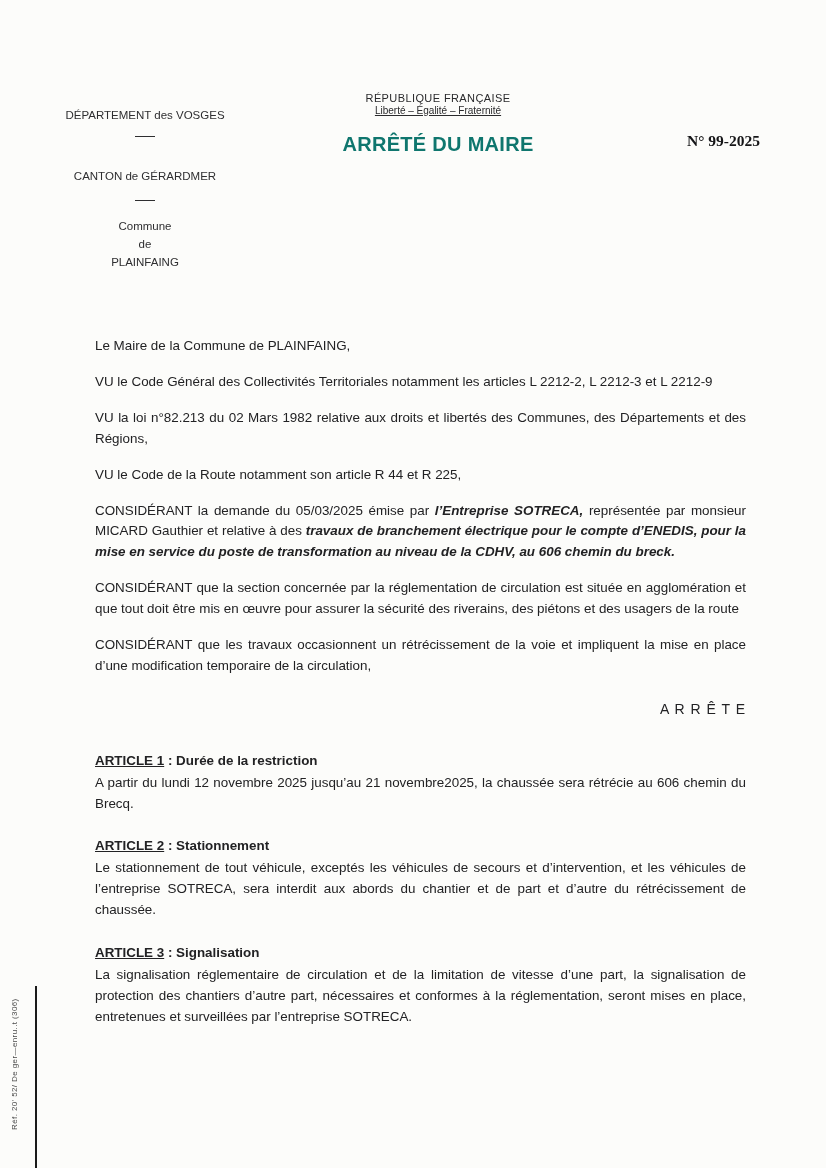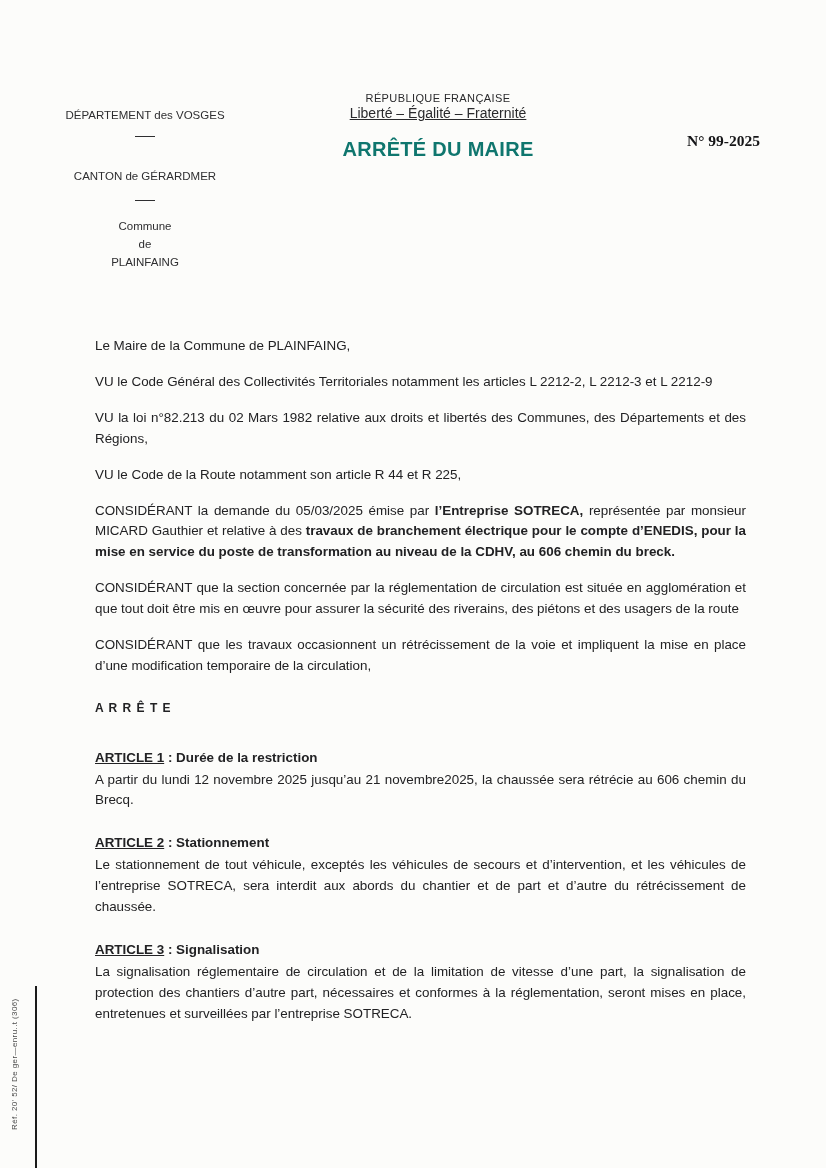--- a/index.html
+++ b/index.html
@@ -41,21 +41,21 @@
 
   .hdr-center {
     position: absolute;
     top: 92px;
     left: 260px;
     width: 356px;
     text-align: center;
   }
   .republique { font-size: 11px; letter-spacing: .4px; color: #2a2a2c; }
   .devise {
-    font-size: 14px;
+    font-size: 10px;
     color: #2a2a2c;
     text-decoration: underline;
     margin-top: 1px;
   }
   .doc-title {
     margin-top: 17px;
     font-size: 20px;
     font-weight: bold;
     letter-spacing: .3px;
     color: #0f766e;
@@ -76,26 +76,26 @@
     top: 336px;
     left: 95px;
     width: 651px;
     font-size: 13.4px;
     line-height: 1.56;
     text-align: justify;
     color: #222224;
   }
   .content p { margin: 0 0 15px; }
   .lead { font-weight: normal; }
-  .seg-bold { font-weight: bold; }
+  .seg-bold { font-weight: bold; font-style: italic; }
 
   .arrete {
-    text-align: left;
-    font-weight: bold;
-    font-size: 12px;
+    text-align: right;
+    font-weight: normal;
+    font-size: 14px;
     margin: 22px 0 30px !important;
     letter-spacing: 1px;
   }
 
   .art-head { margin: 0 0 1px !important; font-weight: bold; }
   .art-num { text-decoration: underline; }
   .art-body { margin: 0 0 22px !important; }
 
   
   .scan-line {

